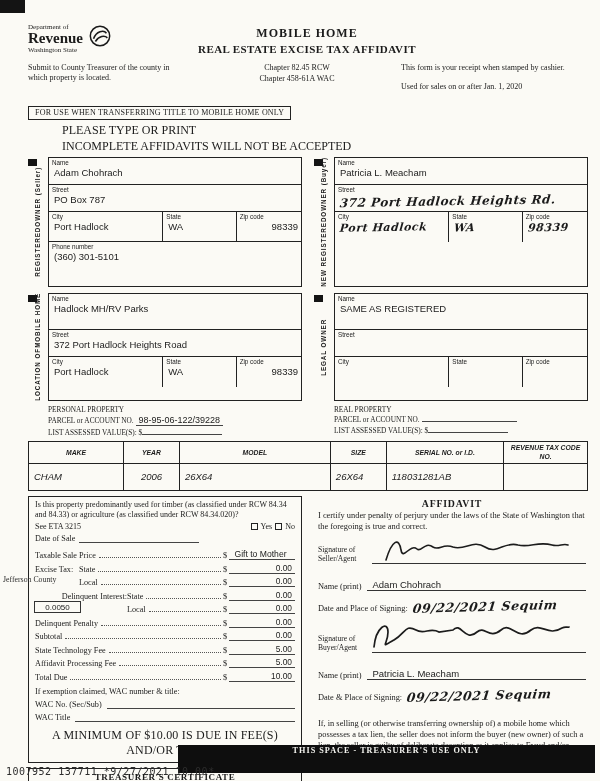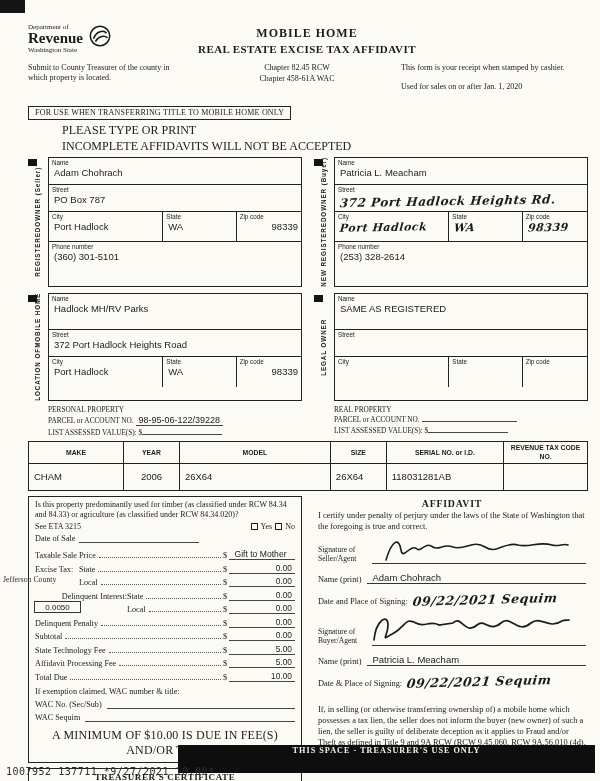--- a/index.html
+++ b/index.html
@@ -60,21 +60,21 @@
   .hand-lg { font-size:12px; }
 
   
   .parcel { font-size:7.3px; padding-top:4px; line-height:1.35; }
   .pp { flex:1; }
   .ppval { font-size:9px; border-bottom:1px solid #444; padding:0 3px; }
   .uline { display:inline-block; border-bottom:1px solid #444; height:8px; vertical-align:baseline; }
   .w80 { width:80px; } .w95 { width:95px; }
 
   
-  .vtable { width:560px; margin:4px 12px 0 28px; border-collapse:collapse; table-layout:fixed; }
+  .vtable { width:560px; margin:4px 12px 0 28px; border-collapse:collapse; table-layout:fixed;font-style:italic; }
   .vtable th { border:1px solid #222; font-family:"Liberation Sans", sans-serif; font-size:6.8px; font-weight:bold; padding:2px 2px; text-align:center; line-height:1.2; }
   .vtable td { border:1px solid #222; height:27px; font-size:9.5px; font-family:"Liberation Sans", sans-serif; padding:2px 5px; vertical-align:middle; }
   .c-make{width:17%;} .c-year{width:10%;} .c-model{width:27%;} .c-size{width:10%;} .c-serial{width:21%;} .c-rev{width:15%;}
   .td-center { text-align:center; }
 
   
   .bottom { display:flex; gap:8px; padding:5px 12px 0 28px; align-items:flex-start; }
   .leftcol { width:274px; flex:none; }
   .rightcol { flex:1; padding:2px 2px 0 8px; }
 
@@ -107,21 +107,21 @@
   .tline .uline { flex:1; margin-left:4px; }
   .tline2 { margin-top:4px; line-height:1.35; }
 
   
   .aff-title { text-align:center; font-weight:bold; font-size:9.8px; letter-spacing:.8px; }
   .aff-text { font-size:8.4px; line-height:1.3; margin-top:2px; }
   .sigrow { display:flex; align-items:flex-end; margin-top:12px; }
   .siglabel { width:54px; flex:none; font-size:7.6px; line-height:1.25; }
   .sigline { flex:1; border-bottom:1px solid #333; position:relative; height:16px; }
   .sig-svg { position:absolute; left:8px; bottom:-3px; overflow:visible; }
-  .nrow { display:flex; align-items:flex-end; margin-top:8px; font-size:8.4px; }
+  .nrow { display:flex; align-items:flex-end; margin-top:15px; font-size:8.4px; }
   .nval { flex:1; border-bottom:1px solid #333; margin-left:5px; padding:0 0 0 6px; font-size:9.5px; }
   .drow { display:flex; align-items:baseline; margin-top:8px; font-size:8.4px; white-space:nowrap; }
   .dval { font-size:12.5px; margin-left:5px; transform:skewX(-8deg) rotate(-1.5deg); }
   .gap18 { margin-top:20px; }
   .lien { margin-top:15px; font-size:8.4px; line-height:1.33; }
 
   
   .treasurer-bar { position:absolute; left:178px; right:5px; bottom:8px; height:28px; background:#0e0e0e;
     color:#f5f5f0; font-size:8.2px; font-weight:bold; letter-spacing:1px; text-align:center; line-height:12px; }
   .receipt-stamp { position:absolute; left:6px; bottom:4px; font-family:"DejaVu Sans Mono", monospace;
@@ -231,24 +231,20 @@
             <span class="fvalue hand hand-sm">Port Hadlock</span>
           </div>
           <div class="cell">
             <span class="flabel">State</span>
             <span class="fvalue hand hand-sm">WA</span>
           </div>
           <div class="cell">
             <span class="flabel">Zip code</span>
             <span class="fvalue hand hand-sm">98339</span>
           </div>
-        </div>
-        <div class="frow h25">
-          <span class="flabel">Phone number</span>
-          <span class="fvalue typed">(253) 328-2614</span>
         </div>
       </div>
     </div>
   </div>
 
   <div class="two-col" style="padding-top:6px;">
     <div class="section-half">
       <div class="name-tab"></div>
       <div class="vlabel">
         <span>LOCATION OF</span>
@@ -452,21 +448,21 @@
           <span class="fee-amount">10.00</span>
         </div>
 
         <div class="exemption">
           <div>If exemption claimed, WAC number &amp; title:</div>
           <div class="wrow">
             <span>WAC No. (Sec/Sub)</span>
             <span class="uline"></span>
           </div>
           <div class="wrow">
-            <span>WAC Sequim</span>
+            <span>WAC Title</span>
             <span class="uline"></span>
           </div>
         </div>
         <div class="minnote">A MINIMUM OF $10.00 IS DUE IN FEE(S) AND/OR TAX.</div>
       </div>
 
       <div class="tbox">
         <div class="tbox-title">TREASURER'S CERTIFICATE</div>
         <div class="tline">
           <span>I hereby certify that property taxes due</span>

